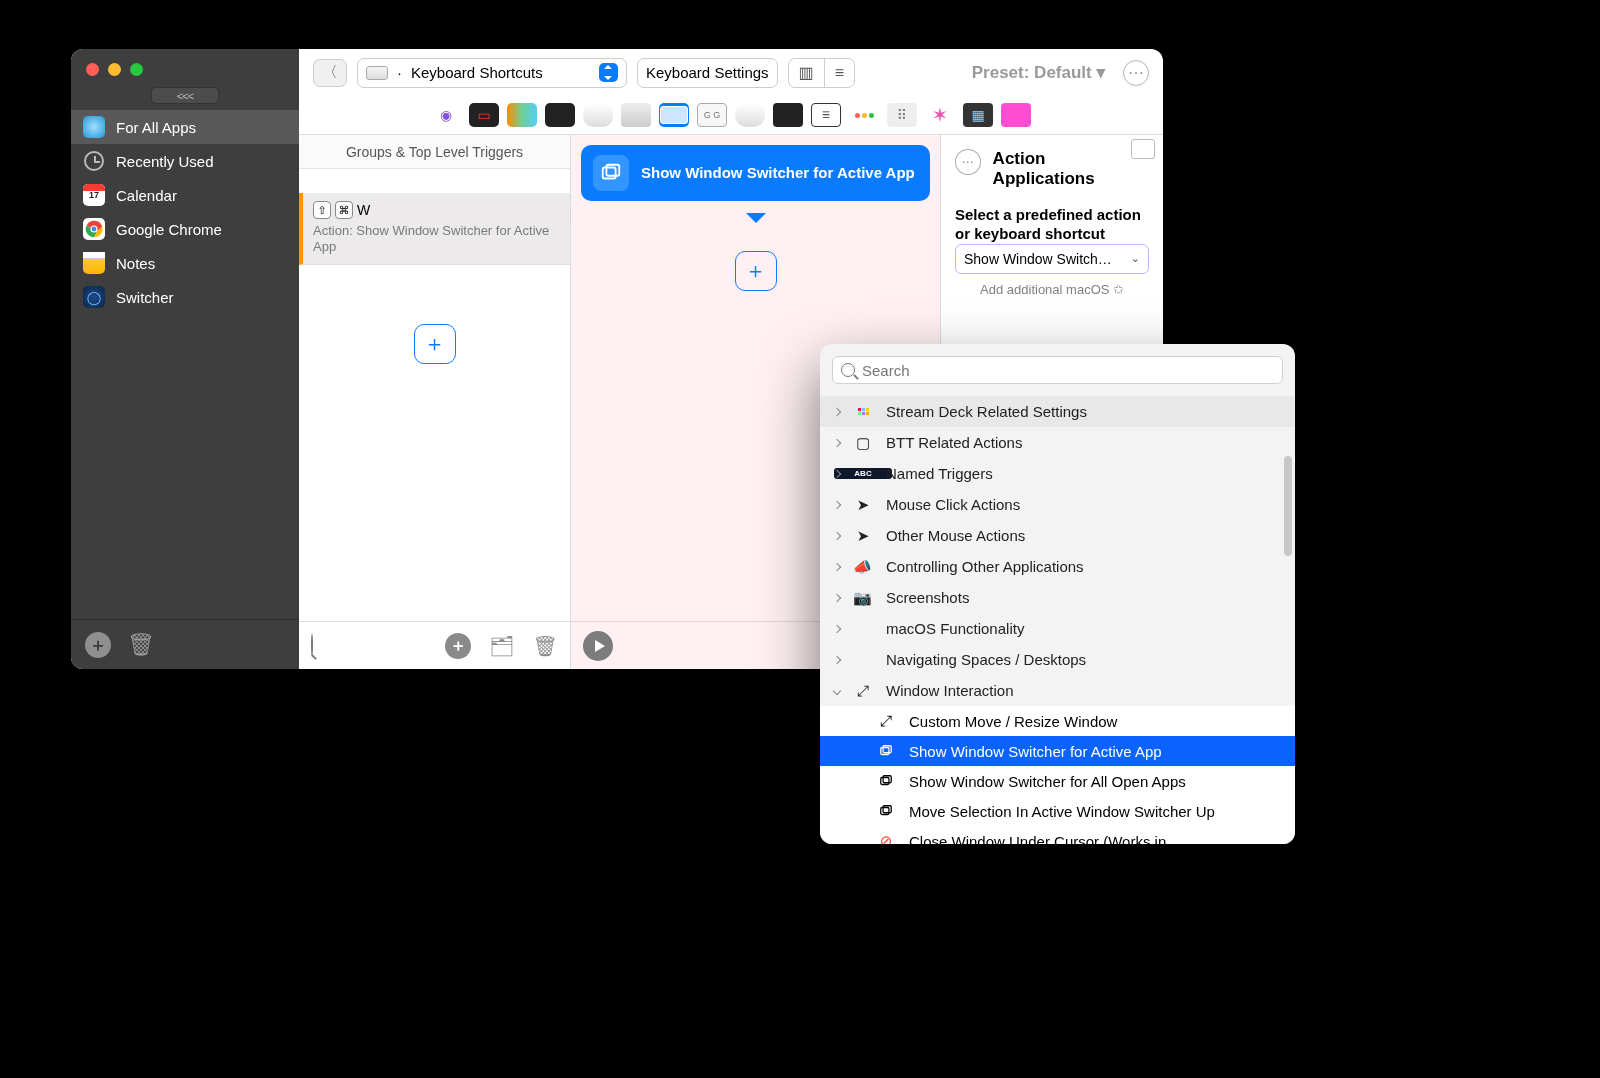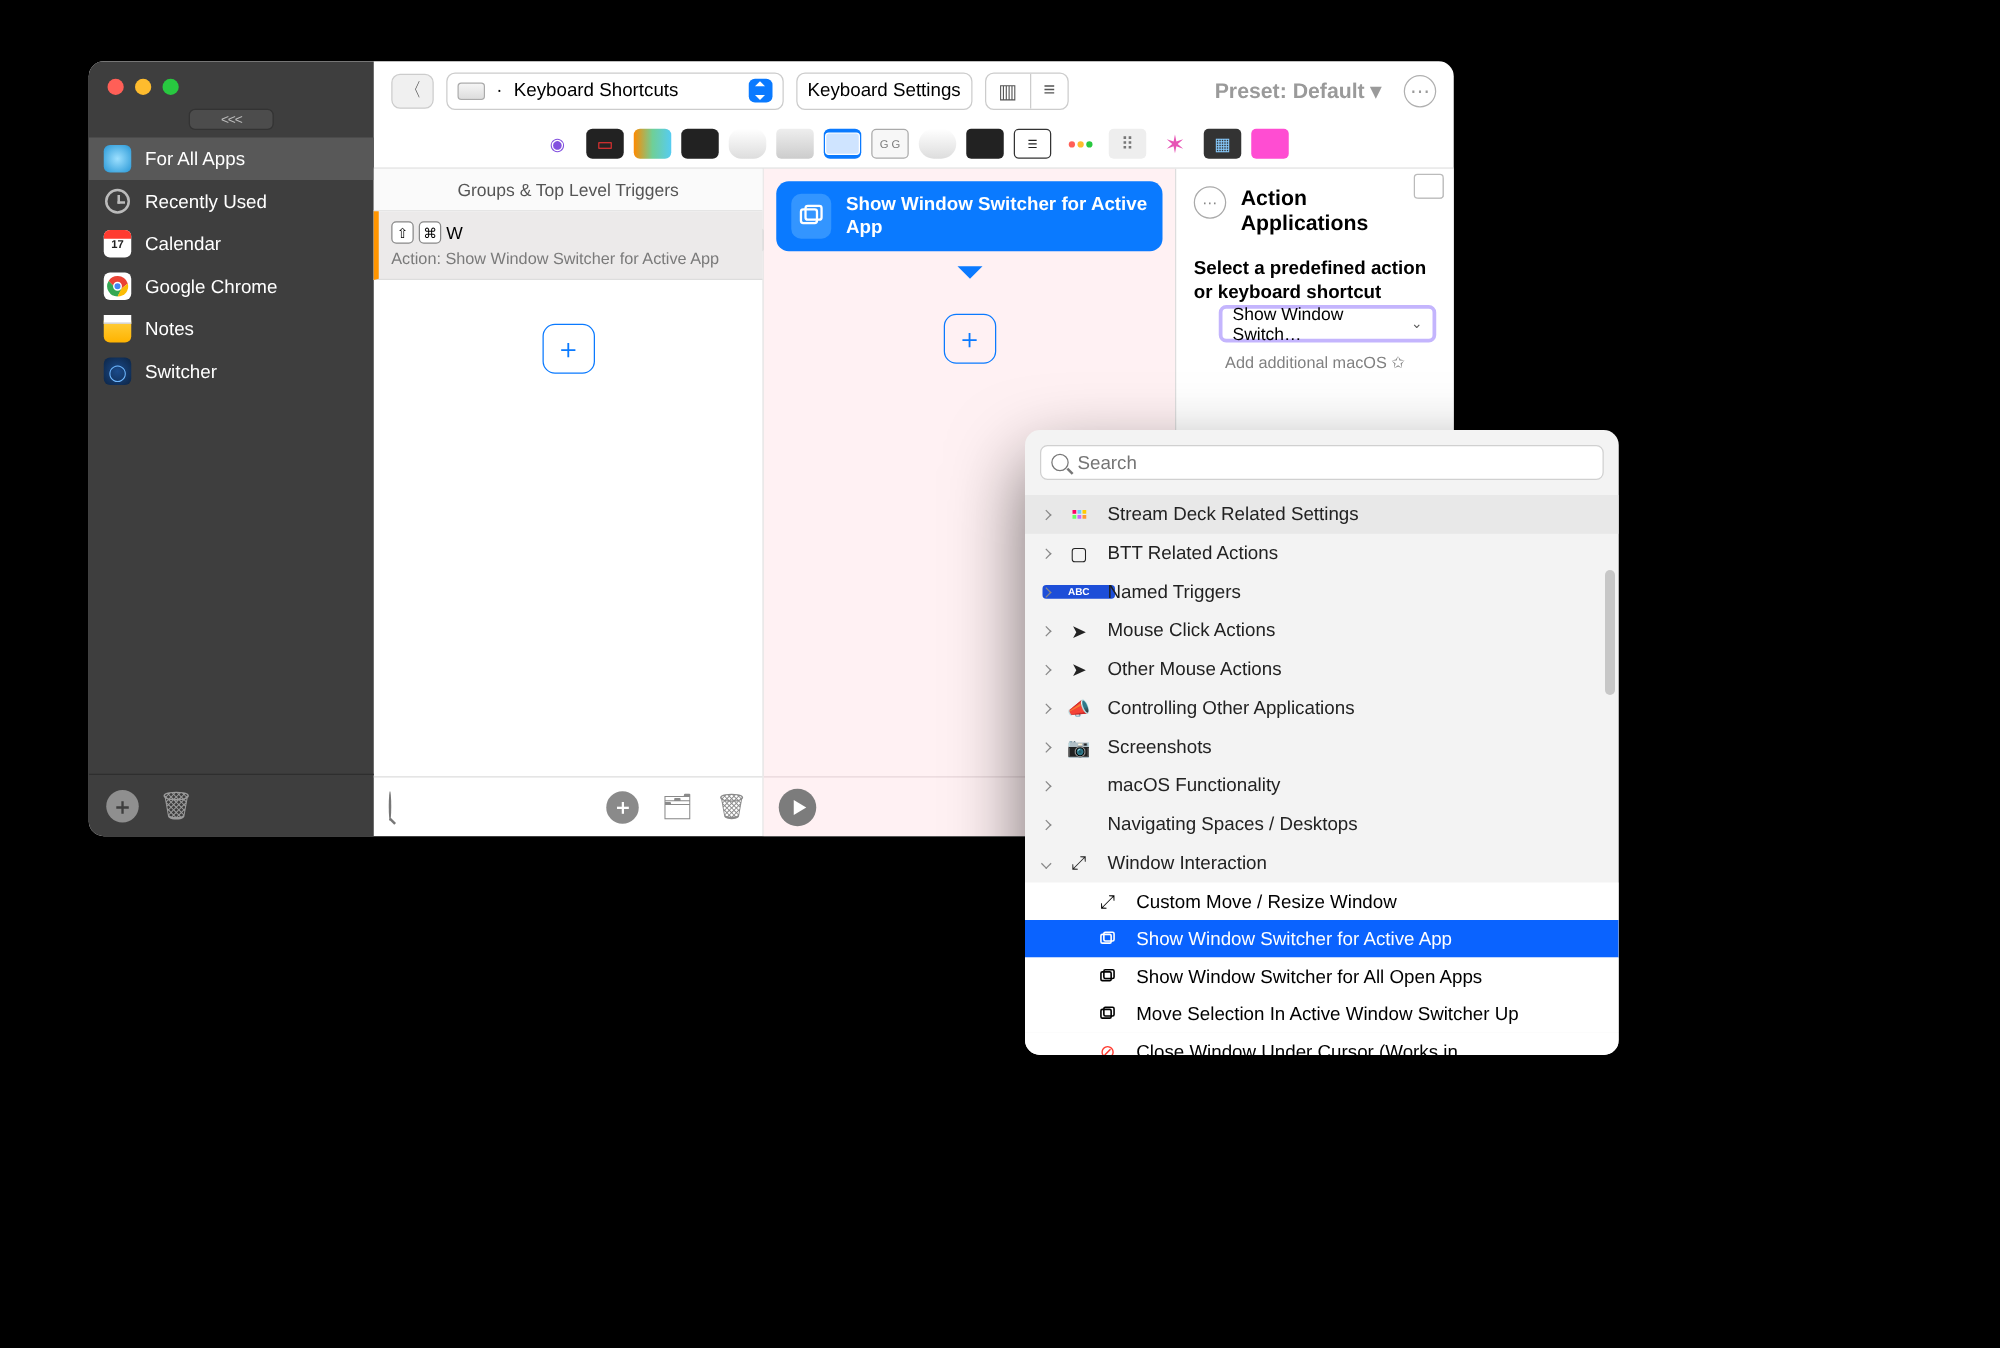--- a/index.html
+++ b/index.html
@@ -95,21 +95,21 @@
   }
   .dev{
     width:30px;height:24px;border-radius:5px;display:flex;align-items:center;justify-content:center;font-size:14px;
   }
   .dev.sel{background:#0a7aff;}
   .dev-kb{width:28px;height:18px;border:1px solid #888;border-radius:3px;background:#f3f3f3;}
   .dev.sel .dev-kb{border-color:#fff;background:#cfe4ff;}
 
   
   .cols{flex:1;display:flex;border-top:1px solid #ddd;min-height:0;}
-  .col-groups{width:312px;border-right:1px solid #ddd;display:flex;flex-direction:column;}
+  .col-groups{width:272px;border-right:1px solid #ddd;display:flex;flex-direction:column;gap:24px;}
   .col-hdr{
     height:34px;display:flex;align-items:center;justify-content:center;font-size:14px;color:#555;
     border-bottom:1px solid #e5e5e5;background:#fafafa;
   }
   .trigger{
     background:#eceaea;border-bottom:1px solid #ddd;padding:8px 10px;position:relative;
     border-left:4px solid #ff9500;
   }
   .trig-keys{display:flex;align-items:center;gap:4px;font-size:14px;}
   .keycap{width:18px;height:18px;border:1px solid #888;border-radius:4px;background:#fff;display:flex;align-items:center;justify-content:center;font-size:11px;}
@@ -142,22 +142,22 @@
   .col-actions .col-foot{border-top:1px solid #e8d6da;margin-top:auto;background:#fff1f3;}
   .play{width:30px;height:30px;border-radius:50%;background:#7c7c7c;display:flex;align-items:center;justify-content:center;}
   .play::after{content:"";width:0;height:0;border-top:6px solid transparent;border-bottom:6px solid transparent;border-left:10px solid #fff;margin-left:3px;}
 
   .col-conf{width:223px;border-left:1px solid #ddd;padding:14px;position:relative;background:#fff;}
   .gear{width:26px;height:26px;border:1.5px solid #aaa;border-radius:50%;display:flex;align-items:center;justify-content:center;color:#888;font-size:12px;}
   .conf-hdr{display:flex;gap:12px;align-items:flex-start;margin-bottom:18px;}
   .conf-title{font-size:17px;font-weight:700;line-height:1.15;}
   .conf-lbl{font-size:15px;font-weight:700;line-height:1.25;}
   .conf-dd{
-    height:30px;border:3px solid #c4b5fd;border-radius:6px;display:flex;align-items:center;padding:0 8px;
-    font-size:14px;justify-content:space-between;background:#fff;margin-left:20px;
+    height:30px;border:1px solid #c4b5fd;border-radius:6px;display:flex;align-items:center;padding:0 8px;
+    font-size:14px;justify-content:space-between;background:#fff;
   }
   .conf-dd .dd-chev{font-size:11px;color:#555;}
   .conf-add{color:#808080;font-size:13px;margin-top:8px;text-align:center;}
   .win-ic{position:absolute;top:6px;right:8px;width:22px;height:18px;border:1px solid #bbb;border-radius:3px;}
   .win-ic::before{content:"";position:absolute;left:-3px;top:-3px;width:22px;height:18px;border:1px solid #bbb;border-radius:3px;background:#fff;}
 
   
   .popover{
     position:absolute;left:820px;top:344px;width:475px;height:500px;
     background:#f3f3f3;border-radius:12px;box-shadow:0 25px 60px rgba(0,0,0,.55);
@@ -175,21 +175,21 @@
     display:flex;align-items:center;gap:13px;height:31px;padding:0 14px;font-size:15px;color:#222;position:relative;
   }
   .cat .disc{width:6px;height:6px;border-top:1.5px solid #888;border-right:1.5px solid #888;transform:rotate(45deg);}
   .cat.open .disc{transform:rotate(135deg);}
   .cat-ic{width:20px;display:flex;justify-content:center;font-size:15px;}
   .sub{
     display:flex;align-items:center;gap:13px;height:30px;padding:0 14px 0 56px;font-size:15px;background:#fff;
   }
   .sub.sel{background:#0a63ff;color:#fff;}
   .sub-ic{width:20px;display:flex;justify-content:center;}
-  .abc-badge{background:#1d4ed8;color:#fff;border-radius:3px;font-size:8px;padding:1px 20px;font-weight:700;}
+  .abc-badge{background:#0f172a;color:#fff;border-radius:3px;font-size:8px;padding:1px 20px;font-weight:700;}
   .scrollbar{position:absolute;right:3px;top:60px;width:8px;height:100px;background:#c7c7c7;border-radius:4px;}
 
   svg{display:block;}
 </style>
 </head>
 <body>
 
 <div class="window">
 
   <div class="sidebar">

